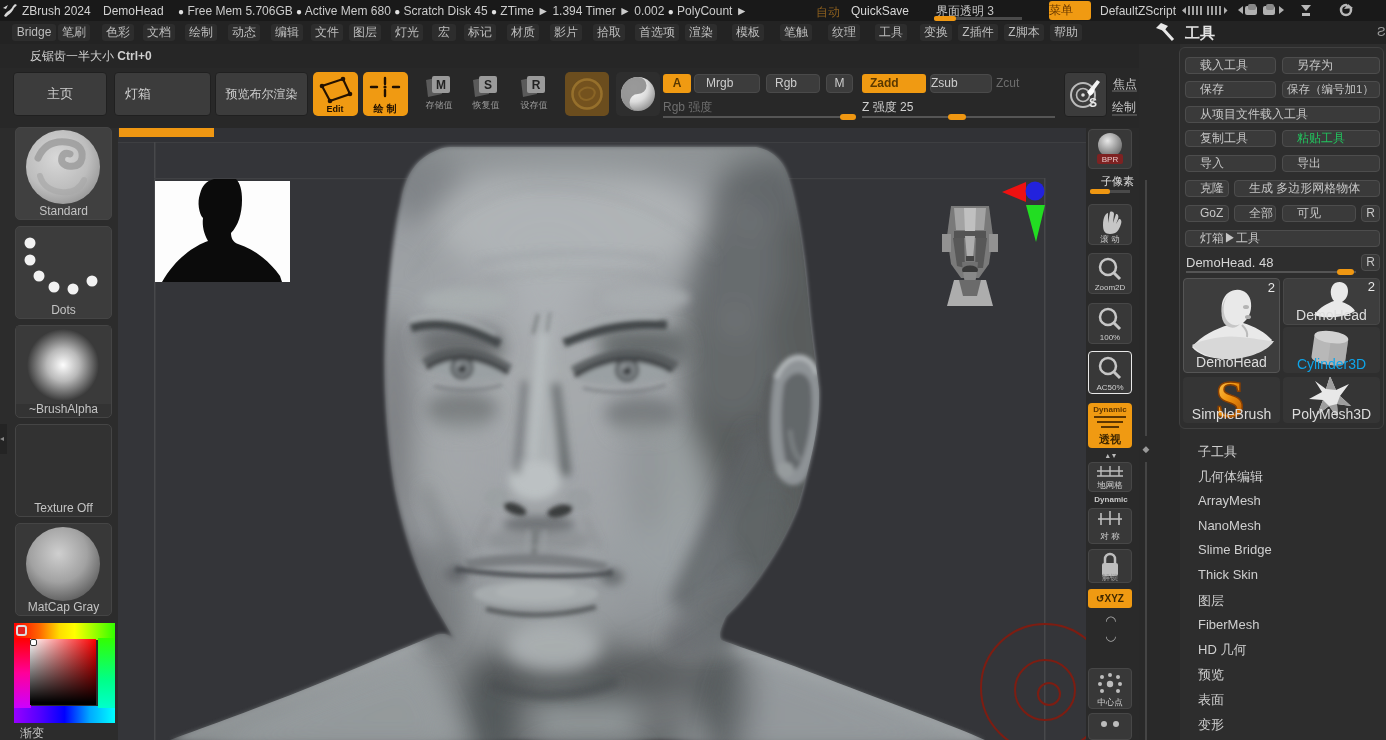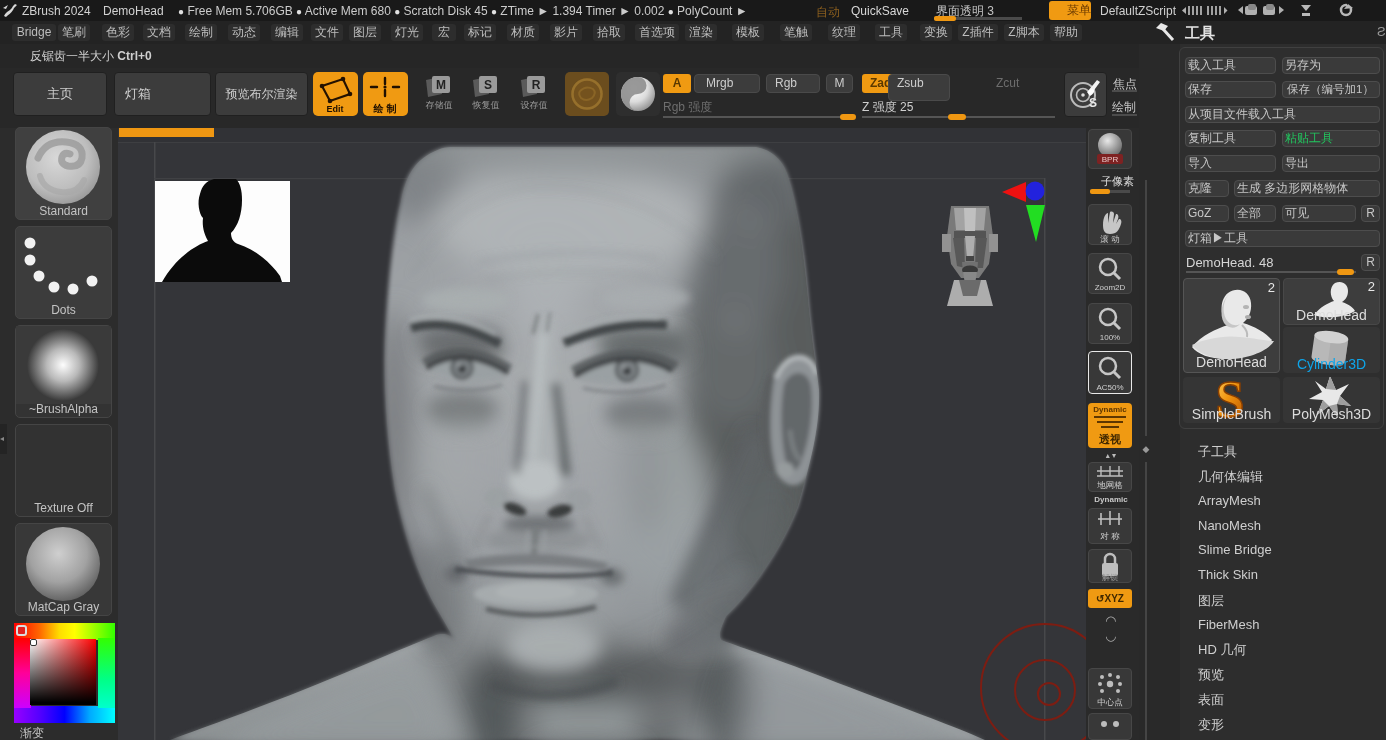--- a/index.html
+++ b/index.html
@@ -1,19 +1,19 @@
 <!DOCTYPE html>
 <html><head><meta charset="utf-8">
 <style>
 *{margin:0;padding:0;box-sizing:border-box}
 html,body{width:1386px;height:740px;overflow:hidden}
 body{font-family:"Liberation Sans",sans-serif;background:#272727;position:relative;color:#c8c8c8}
 .abs{position:absolute}
 .btn{position:absolute;background:#3c3c3c;border:1px solid #202020;border-radius:4px;color:#cdcdcd;text-align:center}
-.pbtn{position:absolute;background:#3a3a3a;border:1px solid #4d4d4d;border-radius:4px;color:#c6c6c6;font-size:12px;line-height:15px;padding-left:2px;text-align:left;overflow:hidden;white-space:nowrap}
+.pbtn{position:absolute;background:#3a3a3a;border:1px solid #4d4d4d;border-radius:4px;color:#c6c6c6;font-size:12px;line-height:15px;padding-left:14px;text-align:left;overflow:hidden;white-space:nowrap}
 .mitem{position:absolute;top:3px;height:17px;background:#2d2d2d;border-radius:3px;color:#bdbdbd;font-size:12px;line-height:17px;text-align:center}
 .tile{position:absolute;left:15px;width:97px;background:#383838;border:1px solid #454545;border-radius:5px}
 .tlabel{position:absolute;left:0;right:0;bottom:1px;text-align:center;font-size:12px;color:#c4c4c4}
 .orange{background:#f09a12;color:#402800}
 .listitem{position:absolute;left:1198px;font-size:13px;color:#cfcfcf}
 .stripbtn{position:absolute;left:1088px;width:44px;background:#383838;border:1px solid #474747;border-radius:4px}
 </style></head>
 <body>
 
 <div class="abs" style="left:0;top:0;width:1386px;height:21px;background:#191919"></div>
@@ -22,21 +22,21 @@
   <path d="M1 6 L6 3 L4 7 Z" fill="#d8d8d8"></path>
 </svg>
 <div class="abs" style="left:22px;top:4px;font-size:12px;color:#d2d2d2;font-weight:normal">ZBrush 2024</div>
 <div class="abs" style="left:103px;top:4px;font-size:12px;color:#d2d2d2">DemoHead</div>
 <div class="abs" style="left:178px;top:4px;font-size:12px;color:#cccccc"><span style="color:#e0e0e0;font-size:10px">●</span> Free Mem 5.706GB <span style="color:#e0e0e0;font-size:10px">●</span> Active Mem 680 <span style="color:#e0e0e0;font-size:10px">●</span> Scratch Disk 45 <span style="color:#e0e0e0;font-size:10px">●</span> ZTime ► 1.394 Timer ► 0.002 <span style="color:#e0e0e0;font-size:10px">●</span> PolyCount ►</div>
 <div class="abs" style="left:816px;top:4px;font-size:12px;color:#8a5e1e">自动</div>
 <div class="abs" style="left:851px;top:4px;font-size:12px;color:#d8d8d8">QuickSave</div>
 <div class="abs" style="left:936px;top:3px;font-size:12px;color:#c4c4c4">界面透明 3</div>
 <div class="abs" style="left:934px;top:17px;width:88px;height:3px;background:#4a4a4a"></div>
 <div class="abs" style="left:934px;top:16px;width:22px;height:5px;background:#ef9712;border-radius:2px"></div>
-<div class="abs orange" style="left:1049px;top:1px;width:42px;height:19px;border-radius:3px;font-size:12px;line-height:19px;text-align:right;color:#6b3a00">菜单</div>
+<div class="abs orange" style="left:1049px;top:1px;width:42px;height:19px;border-radius:3px;font-size:12px;line-height:19px;text-align:left;color:#6b3a00">菜单</div>
 <div class="abs" style="left:1100px;top:4px;font-size:12px;color:#d0d0d0">DefaultZScript</div>
 <svg class="abs" style="left:1177px;top:4px" width="52" height="13" viewBox="0 0 52 13">
  <path d="M5 6.5 L9 3 L9 10 Z" fill="#b0b0b0"></path>
  <g stroke="#b0b0b0" stroke-width="1.8">
       <path d="M12 2 V11 M16 2 V11 M20 2 V11 M24 2 V11"></path>
     </g>
  <g stroke="#b0b0b0" stroke-width="1.8">
       <path d="M31 2 V11 M35 2 V11 M39 2 V11 M43 2 V11"></path>
     </g>
  <path d="M47 6.5 L43.5 3 L43.5 10 Z" fill="#b0b0b0" transform="translate(3.5,0)"></path>
@@ -161,21 +161,21 @@
       </defs>
   <circle cx="22" cy="22" r="17" fill="url(#mcg)"></circle>
   <path d="M22 5 A17 17 0 0 0 22 39 A8.5 8.5 0 0 1 22 22 A8.5 8.5 0 0 0 22 5" fill="#8e8e8e" opacity="0.9"></path>
 </svg>
 
 <div class="abs orange" style="left:663px;top:74px;width:28px;height:19px;border-radius:3px;font-size:12px;line-height:19px;text-align:center;font-weight:bold;color:#5a3800">A</div>
 <div class="btn" style="left:694px;top:74px;width:66px;height:19px;border-color:#4a4a4a;font-size:12px;line-height:17px;text-align:left;padding-left:11px">Mrgb</div>
 <div class="btn" style="left:766px;top:74px;width:54px;height:19px;border-color:#4a4a4a;font-size:12px;line-height:17px;text-align:left;padding-left:8px">Rgb</div>
 <div class="btn" style="left:826px;top:74px;width:27px;height:19px;border-color:#4a4a4a;font-size:12px;line-height:17px">M</div>
 <div class="abs orange" style="left:862px;top:74px;width:64px;height:19px;border-radius:3px;font-size:12px;line-height:19px;font-weight:bold;text-align:left;padding-left:8px;color:#5a3800">Zadd</div>
-<div class="btn" style="left:888px;top:74px;width:62px;height:27px;border-color:#4a4a4a;font-size:12px;line-height:17px;text-align:left;padding-left:8px">Zsub</div>
+<div class="btn" style="left:930px;top:74px;width:62px;height:19px;border-color:#4a4a4a;font-size:12px;line-height:17px;text-align:left;">Zsub</div>
 <div class="abs" style="left:996px;top:74px;width:48px;height:19px;font-size:12px;line-height:19px;color:#6d6d6d">Zcut</div>
 <div class="abs" style="left:663px;top:99px;font-size:12px;color:#6d6d6d">Rgb 强度</div>
 <div class="abs" style="left:862px;top:99px;font-size:12px;color:#d0d0d0">Z 强度 25</div>
 <div class="abs" style="left:663px;top:116px;width:192px;height:2px;background:#555"></div>
 <div class="abs" style="left:840px;top:114px;width:16px;height:6px;background:#ef9712;border-radius:3px"></div>
 <div class="abs" style="left:862px;top:116px;width:193px;height:2px;background:#555"></div>
 <div class="abs" style="left:948px;top:114px;width:18px;height:6px;background:#ef9712;border-radius:3px"></div>
 
 <div class="btn" style="left:1064px;top:72px;width:43px;height:45px"></div>
 <svg class="abs" style="left:1064px;top:72px" width="43" height="45" viewBox="0 0 43 45">

